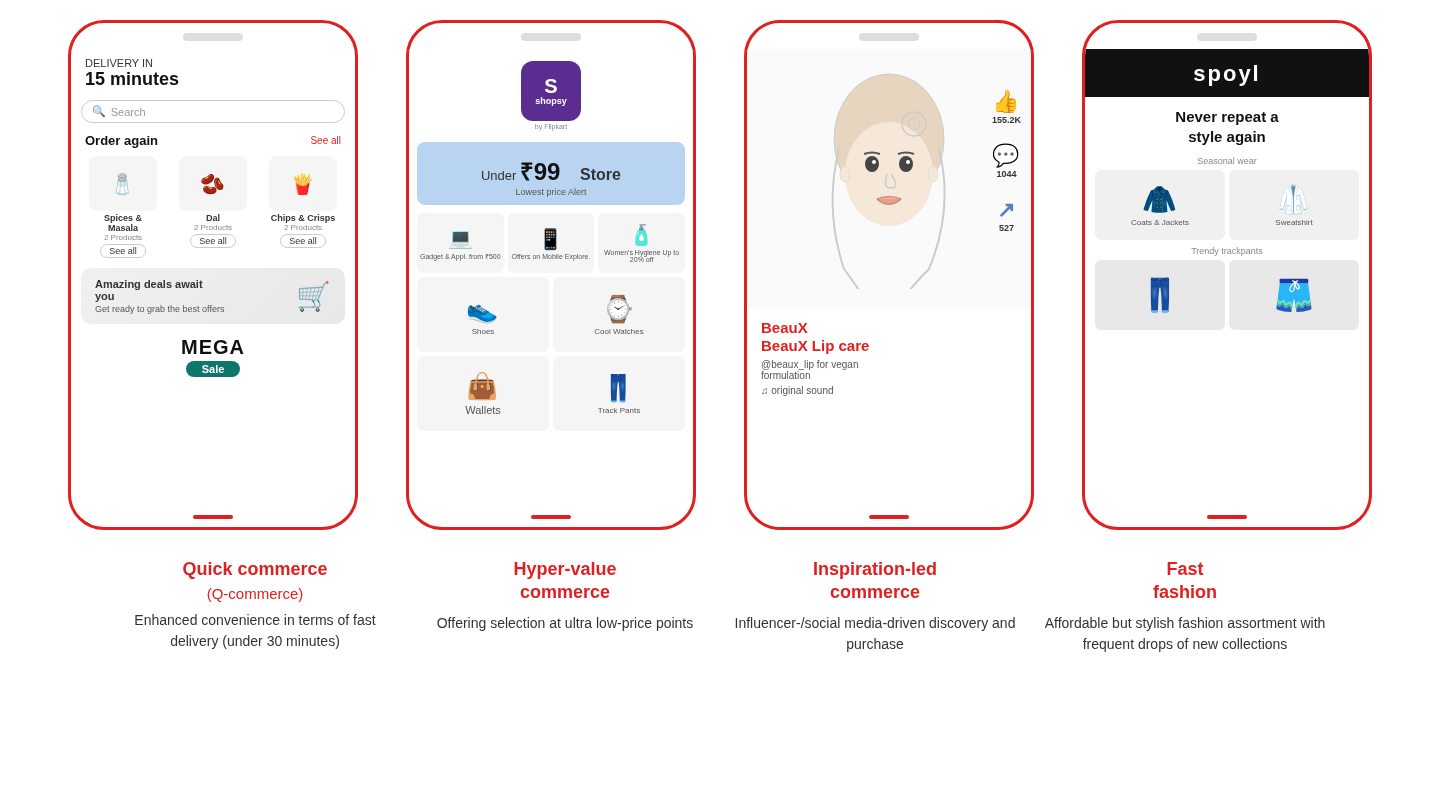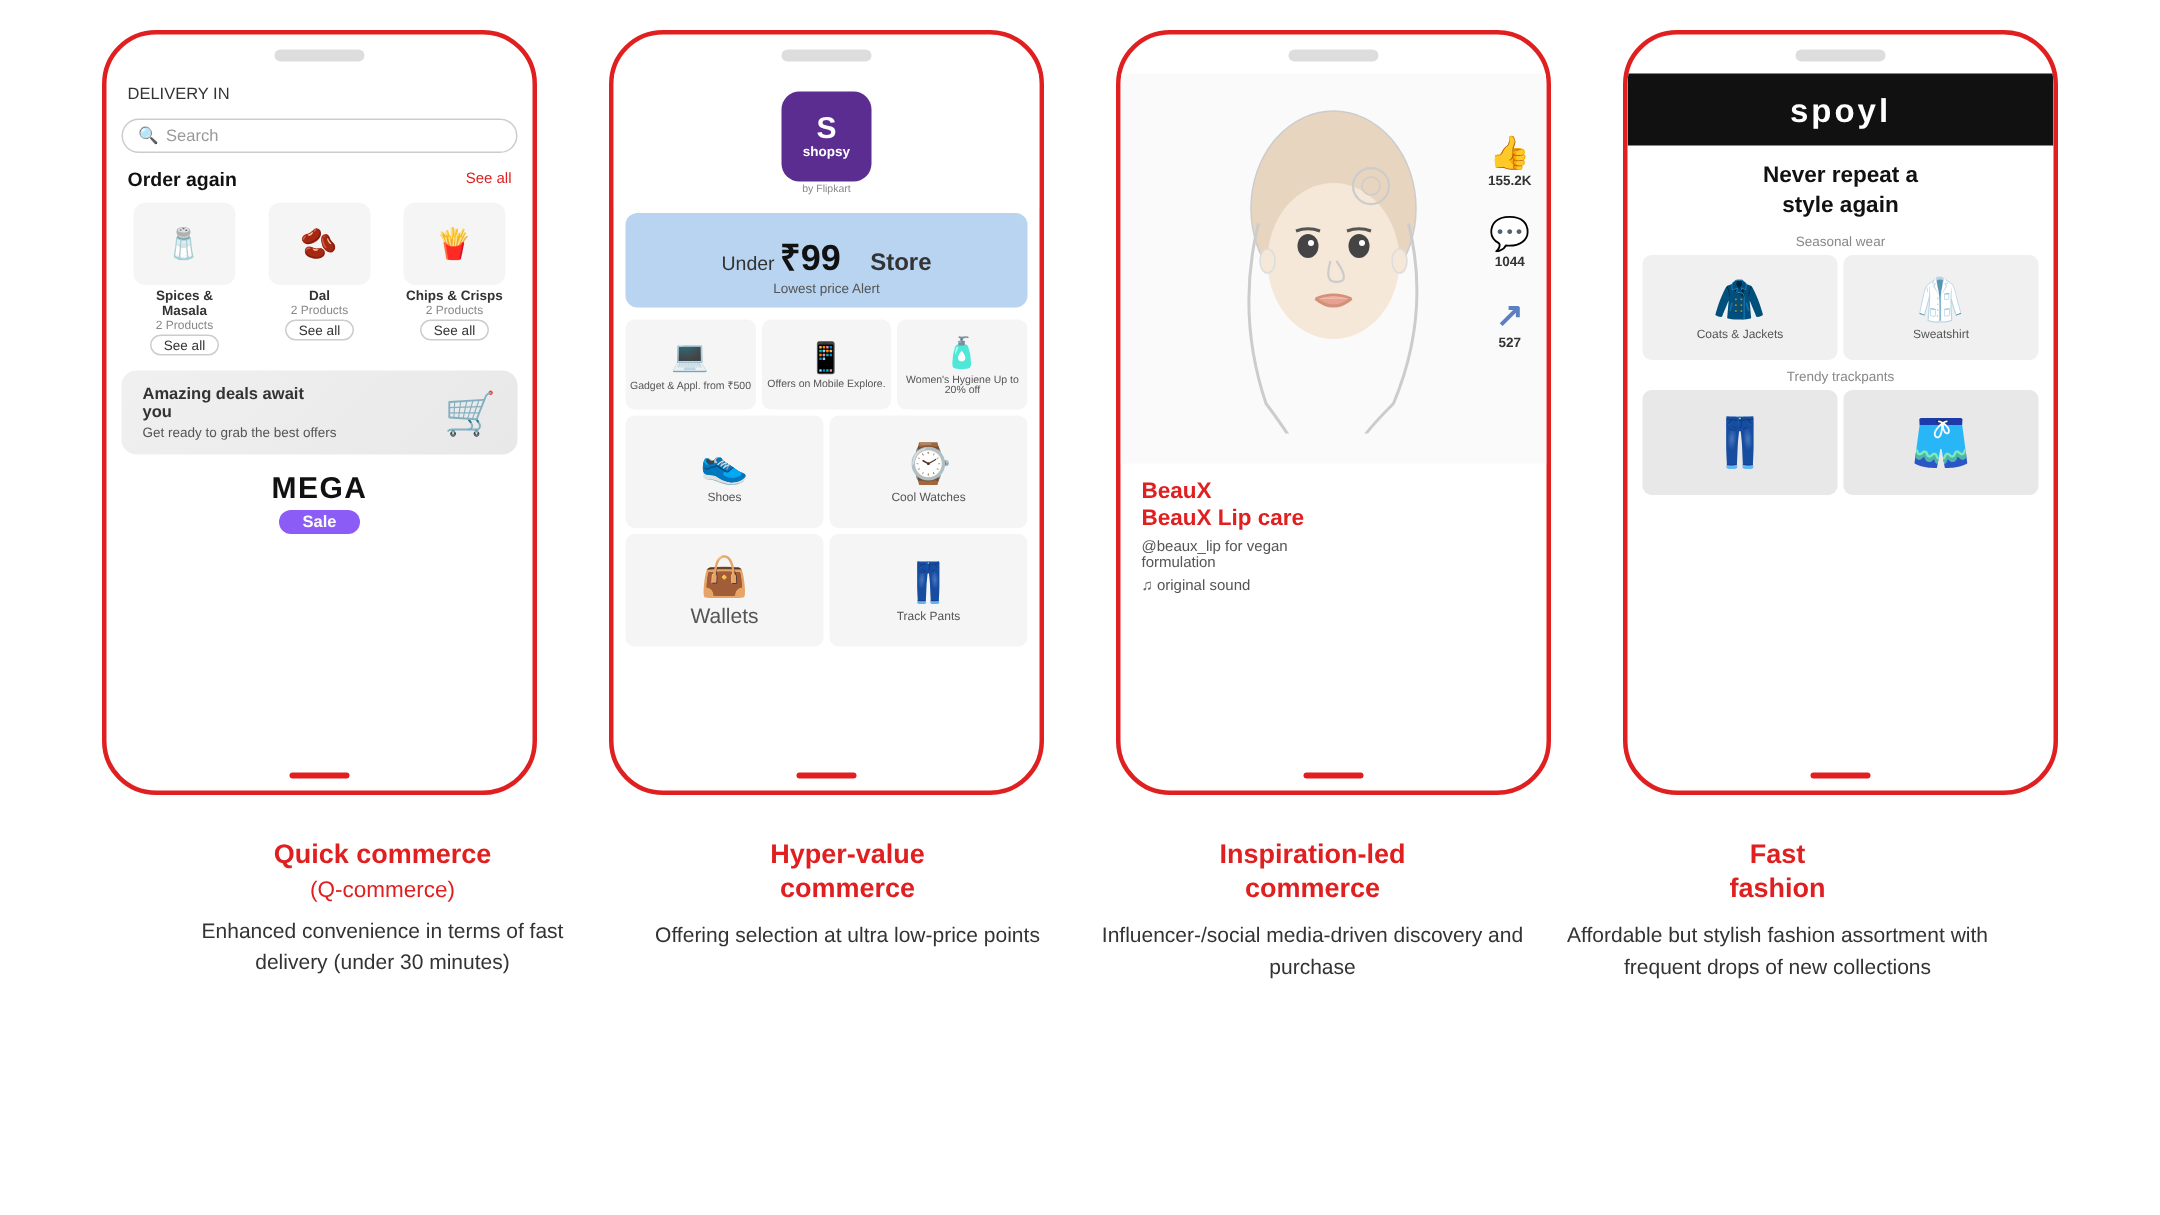--- a/index.html
+++ b/index.html
@@ -174,21 +174,21 @@
       text-align: center;
       padding: 6px 0 4px;
     }
     .p1-mega-text {
       font-size: 20px;
       font-weight: 900;
       color: #111;
       letter-spacing: 1px;
     }
     .p1-mega-sale {
-      background: #8b5cf6;
+      background: #0f766e;
       color: #fff;
       font-size: 11px;
       font-weight: bold;
       padding: 2px 16px;
       border-radius: 12px;
       display: inline-block;
       margin-top: 2px;
     }
 
     
@@ -441,20 +441,21 @@
 
 <div class="phones-row">
 
   <div class="phone-wrapper">
     <div class="phone-frame">
       <div class="phone-content">
 
         <div style="height:8px;"></div>
         <div class="p1-header">
           <div class="p1-delivery-text">DELIVERY IN</div>
+          <div class="p1-delivery-time">15 minutes</div>
         </div>
         <div class="p1-search">
           <span class="p1-search-icon">🔍</span>
           <span class="p1-search-text">Search</span>
         </div>
         <div class="p1-section-header">
           <span class="p1-section-title">Order again</span>
           <span class="p1-see-all">See all</span>
         </div>
         <div class="p1-product-grid">
@@ -530,21 +531,21 @@
           <div class="p2-grid-large-item">
             <div class="p2-grid-large-item-img">👟</div>
             <div style="font-size:8px;">Shoes</div>
           </div>
           <div class="p2-grid-large-item">
             <div class="p2-grid-large-item-img">⌚</div>
             <div style="font-size:8px;">Cool Watches</div>
           </div>
           <div class="p2-grid-large-item">
             <div class="p2-grid-large-item-img">👜</div>
-            <div style="font-size:14px;">Wallets</div>
+            <div style="font-size:11px;">Wallets</div>
           </div>
           <div class="p2-grid-large-item">
             <div class="p2-grid-large-item-img">👖</div>
             <div style="font-size:8px;">Track Pants</div>
           </div>
         </div>
       </div>
       <div class="phone-bottom-bar"></div>
     </div>
   </div>

